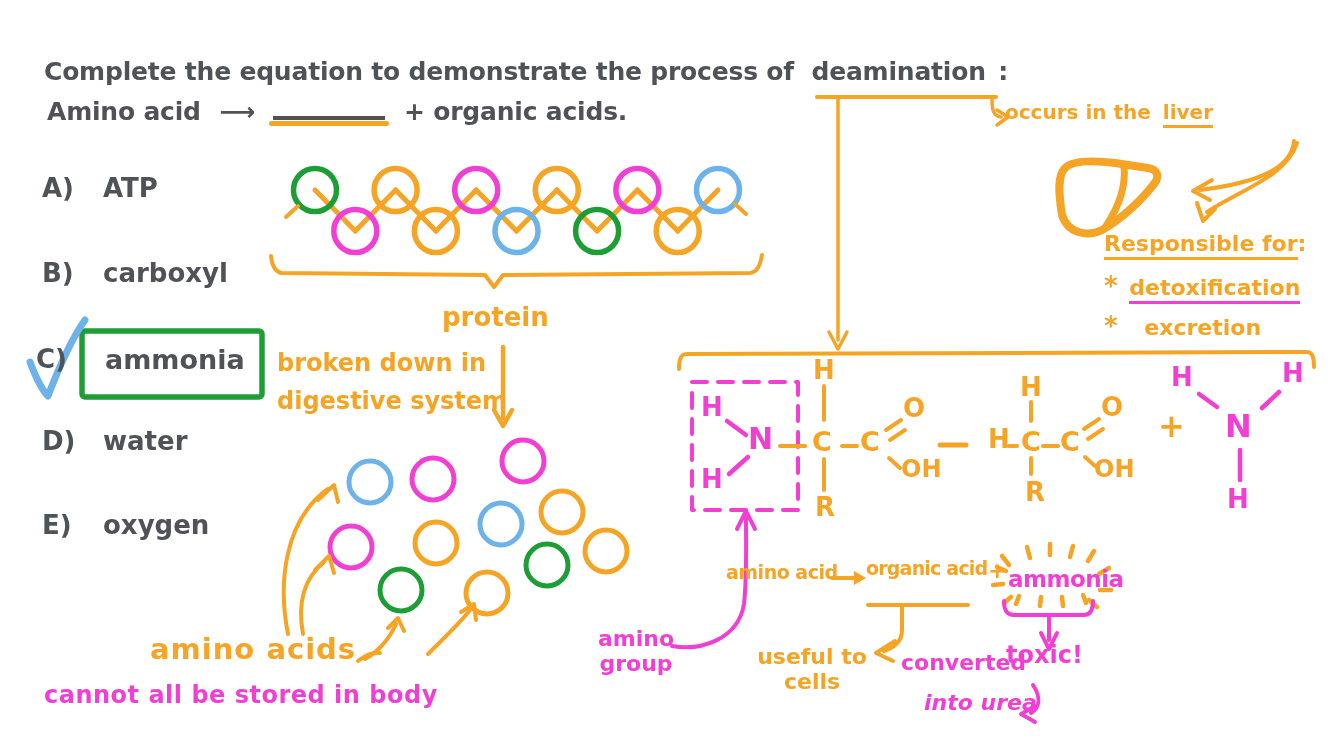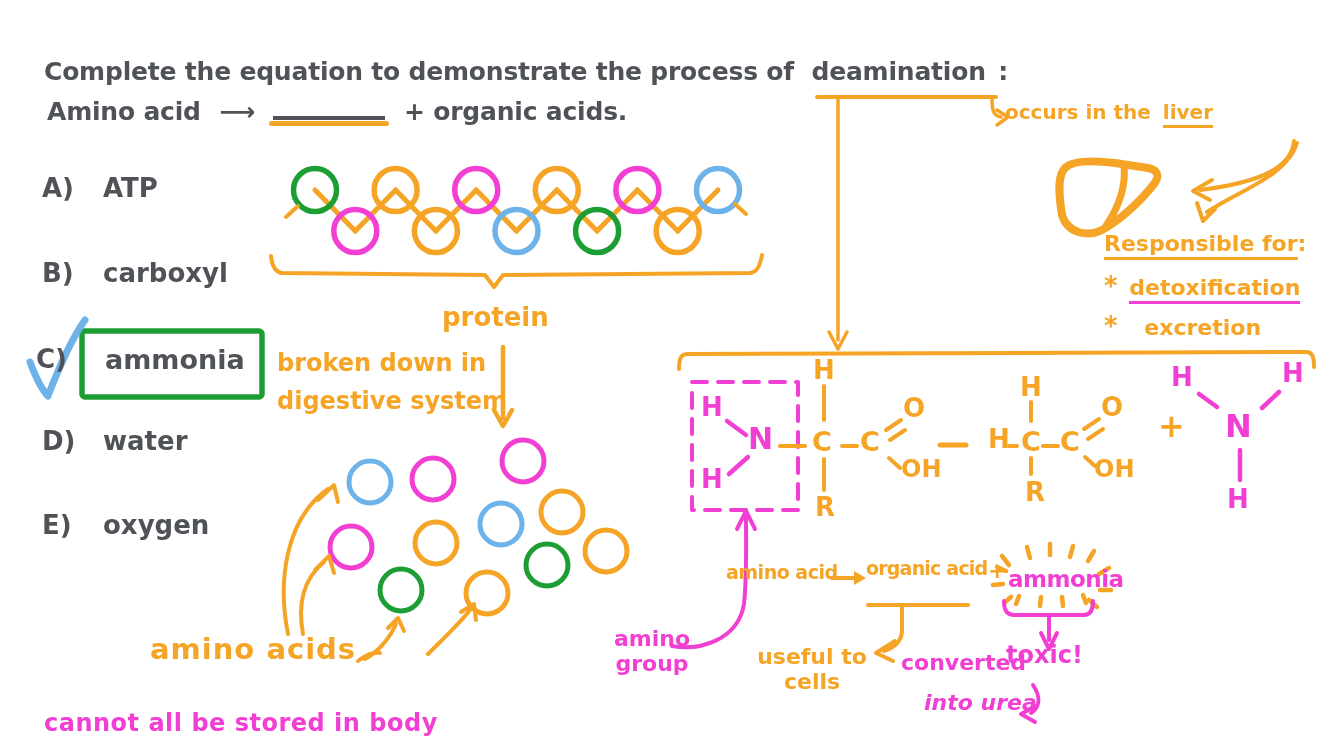--- a/index.html
+++ b/index.html
@@ -233,21 +233,21 @@
   </div>
   <div class="opt" style="top:510px;">
     <span>E)</span>
     <span class="lbl">oxygen</span>
   </div>
 
   <div class="txt co" style="left:442px;top:302px;font-size:26px;">protein</div>
   <div class="txt co" style="left:277px;top:349px;font-size:24px;">broken down in</div>
   <div class="txt co" style="left:277px;top:387px;font-size:24px;">digestive system</div>
   <div class="txt co" style="left:150px;top:632px;font-size:29px;letter-spacing:1px;">amino acids</div>
-  <div class="txt cm" style="left:44px;top:709px;font-size:24px;letter-spacing:0.5px;">cannot all be stored in body</div>
+  <div class="txt cm" style="left:44px;top:681px;font-size:24px;letter-spacing:0.5px;">cannot all be stored in body</div>
 
   <div class="txt co" style="left:1005px;top:100px;font-size:20px;">
     <span>occurs in the</span>
     <span class="ul-o" style="margin-left:5px;">liver</span>
   </div>
   <div class="txt co" style="left:1104px;top:231px;font-size:22px;">
     <span class="ul-o">Responsible for</span><span>:</span>
   </div>
   <div class="txt co" style="left:1104px;top:271px;font-size:22px;">
     <span style="font-size:26px;">*</span>
@@ -275,21 +275,21 @@
   <div class="atom" style="left:1060px;top:426px;font-size:27px;">C</div>
   <div class="atom" style="left:1101px;top:392px;">O</div>
   <div class="atom" style="left:1094px;top:455px;font-size:24px;">OH</div>
   <div class="atom" style="left:1158px;top:407px;font-size:32px;">+</div>
 
   <div class="atom atom-m" style="left:1171px;top:362px;">H</div>
   <div class="atom atom-m" style="left:1282px;top:358px;">H</div>
   <div class="atom atom-m" style="left:1225px;top:407px;font-size:32px;">N</div>
   <div class="atom atom-m" style="left:1227px;top:484px;">H</div>
 
-  <div class="txt cm center" style="left:596px;top:626px;width:80px;font-size:22px;margin-left:16px;">
+  <div class="txt cm center" style="left:596px;top:626px;width:80px;font-size:22px;">
     <div>amino</div>
     <div>group</div>
   </div>
 
   <div class="txt co" style="left:726px;top:561px;font-size:19px;letter-spacing:-0.5px;">amino acid</div>
   <svg style="position:absolute;left:830px;top:568px;" width="40" height="20">
     <path d="M2,10 H28" stroke="var(--c-orange)" stroke-width="4" stroke-linecap="round" fill="none"></path>
     <path d="M36,10 L24,3 L24,17 Z" fill="var(--c-orange)"></path>
   </svg>
   <div class="txt co" style="left:866px;top:557px;font-size:19px;letter-spacing:-0.8px;">organic acid</div>

